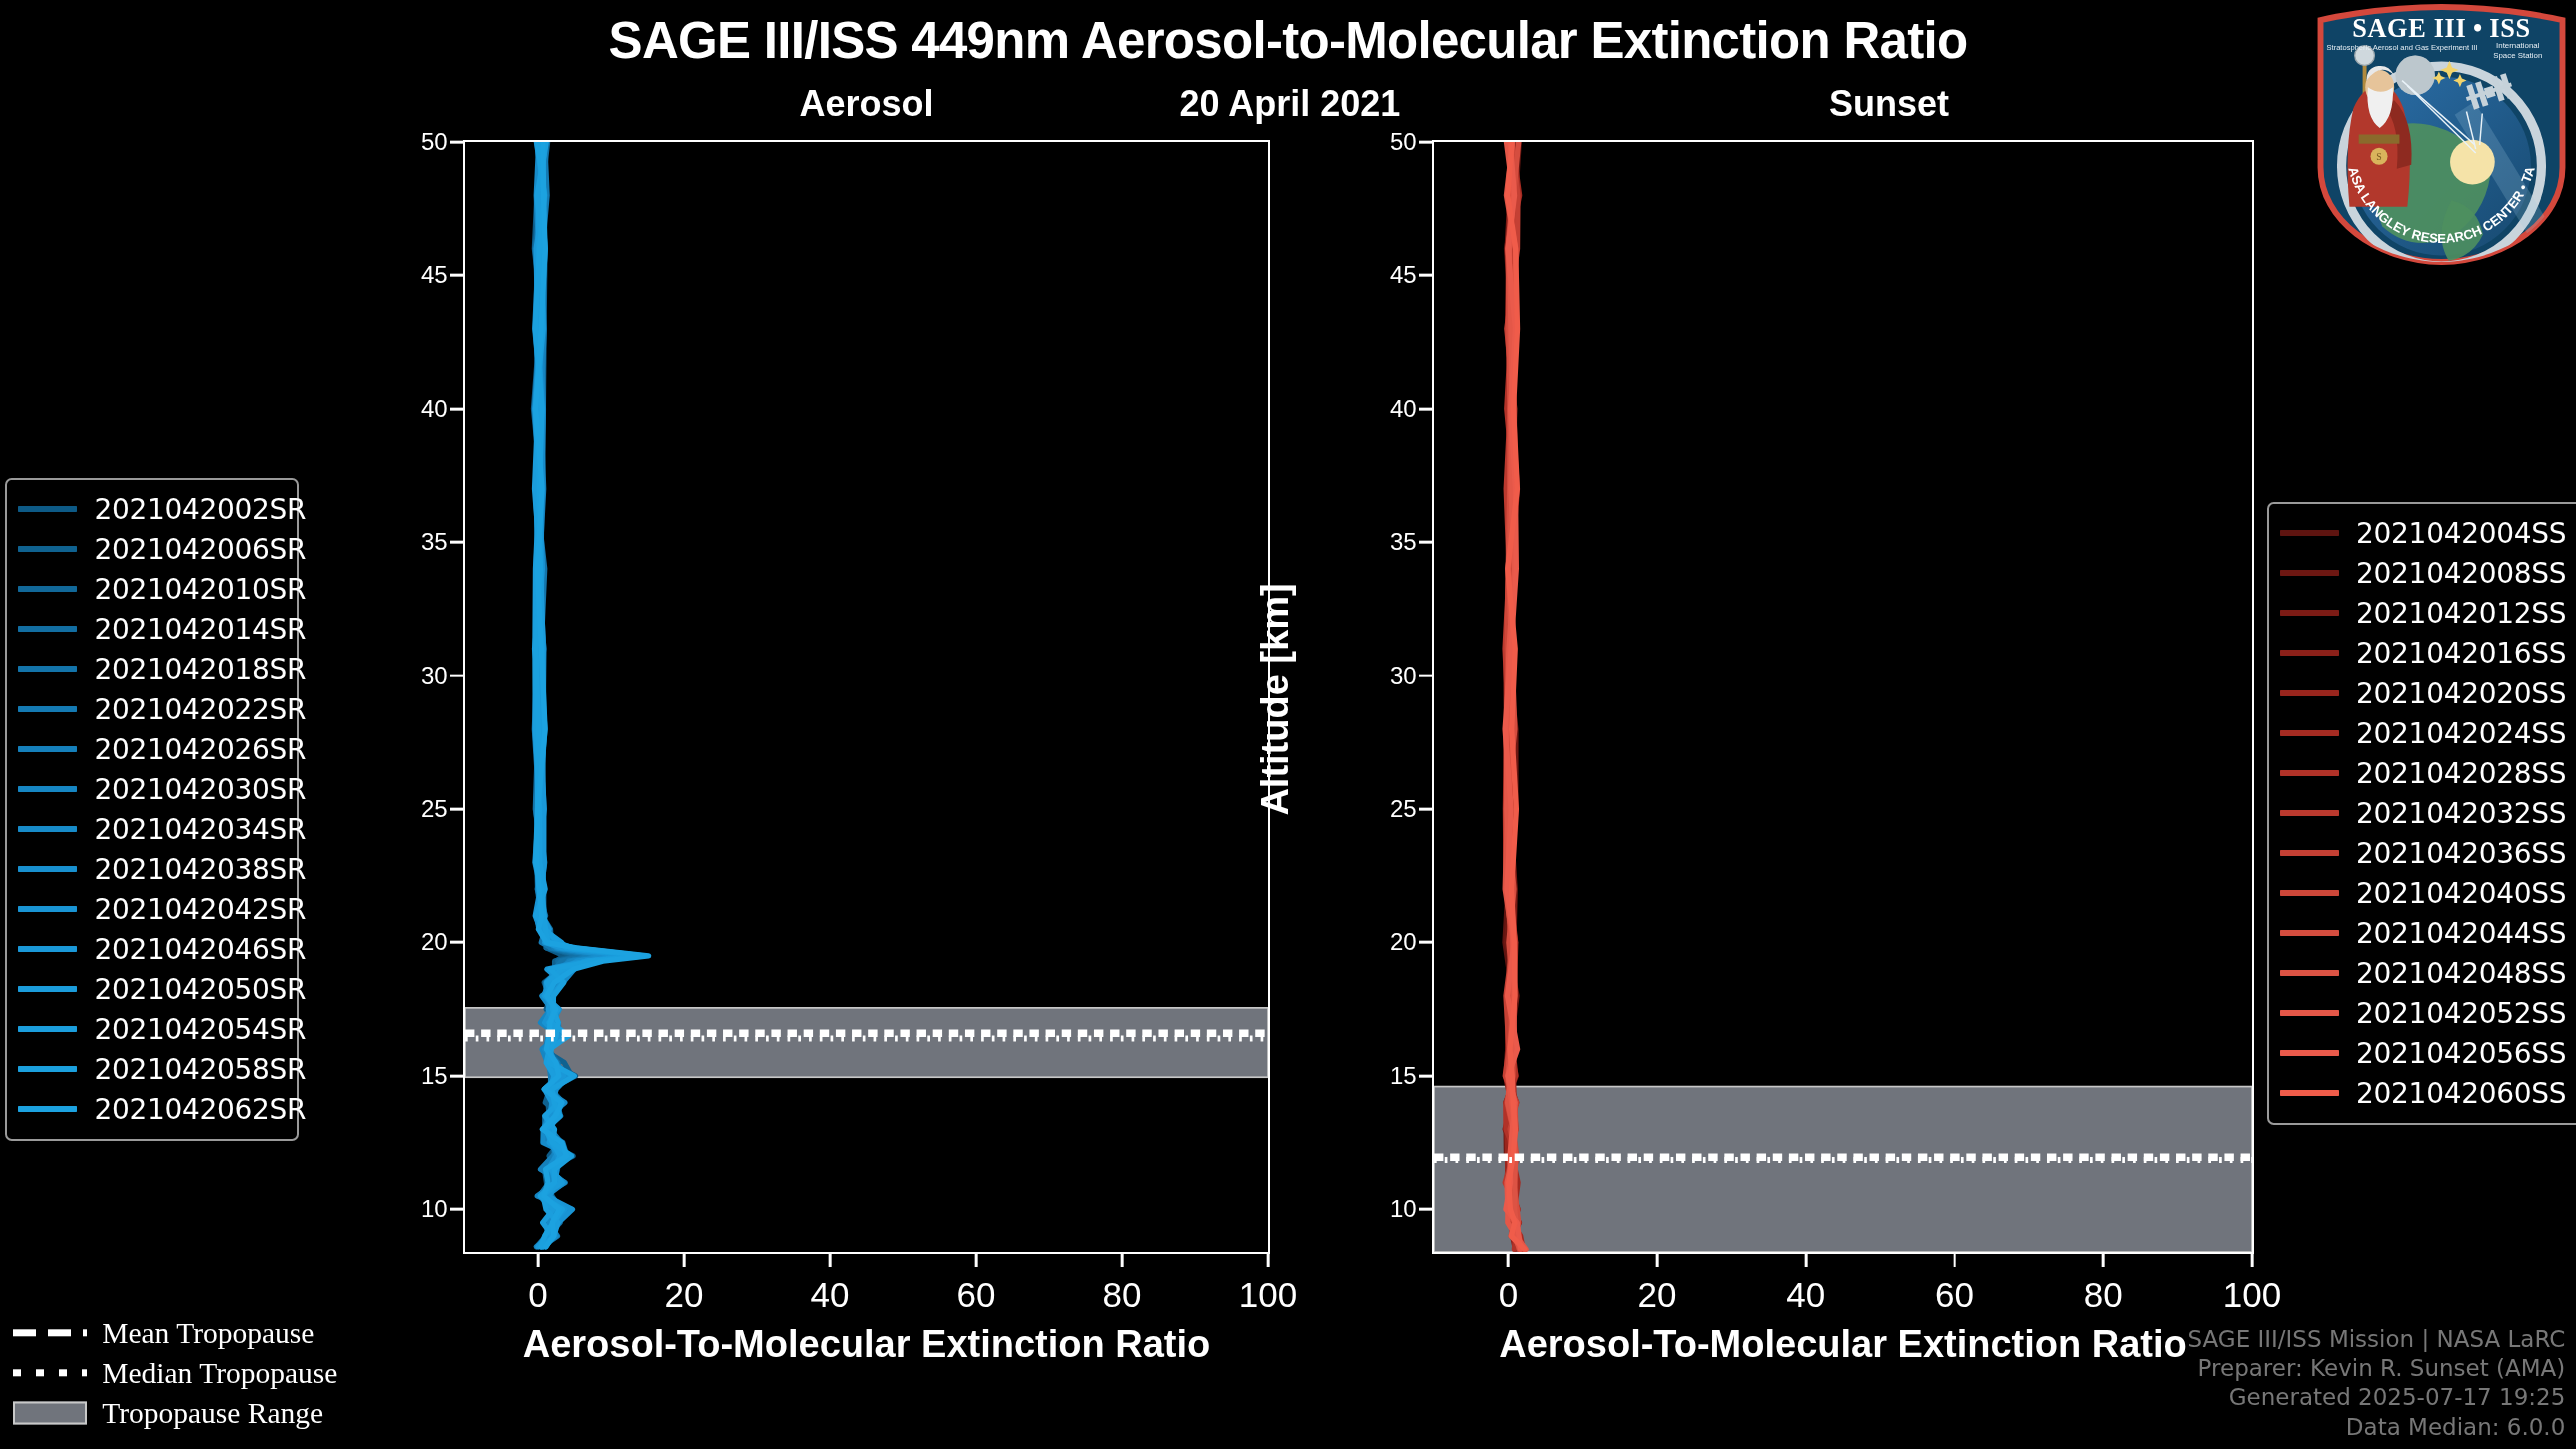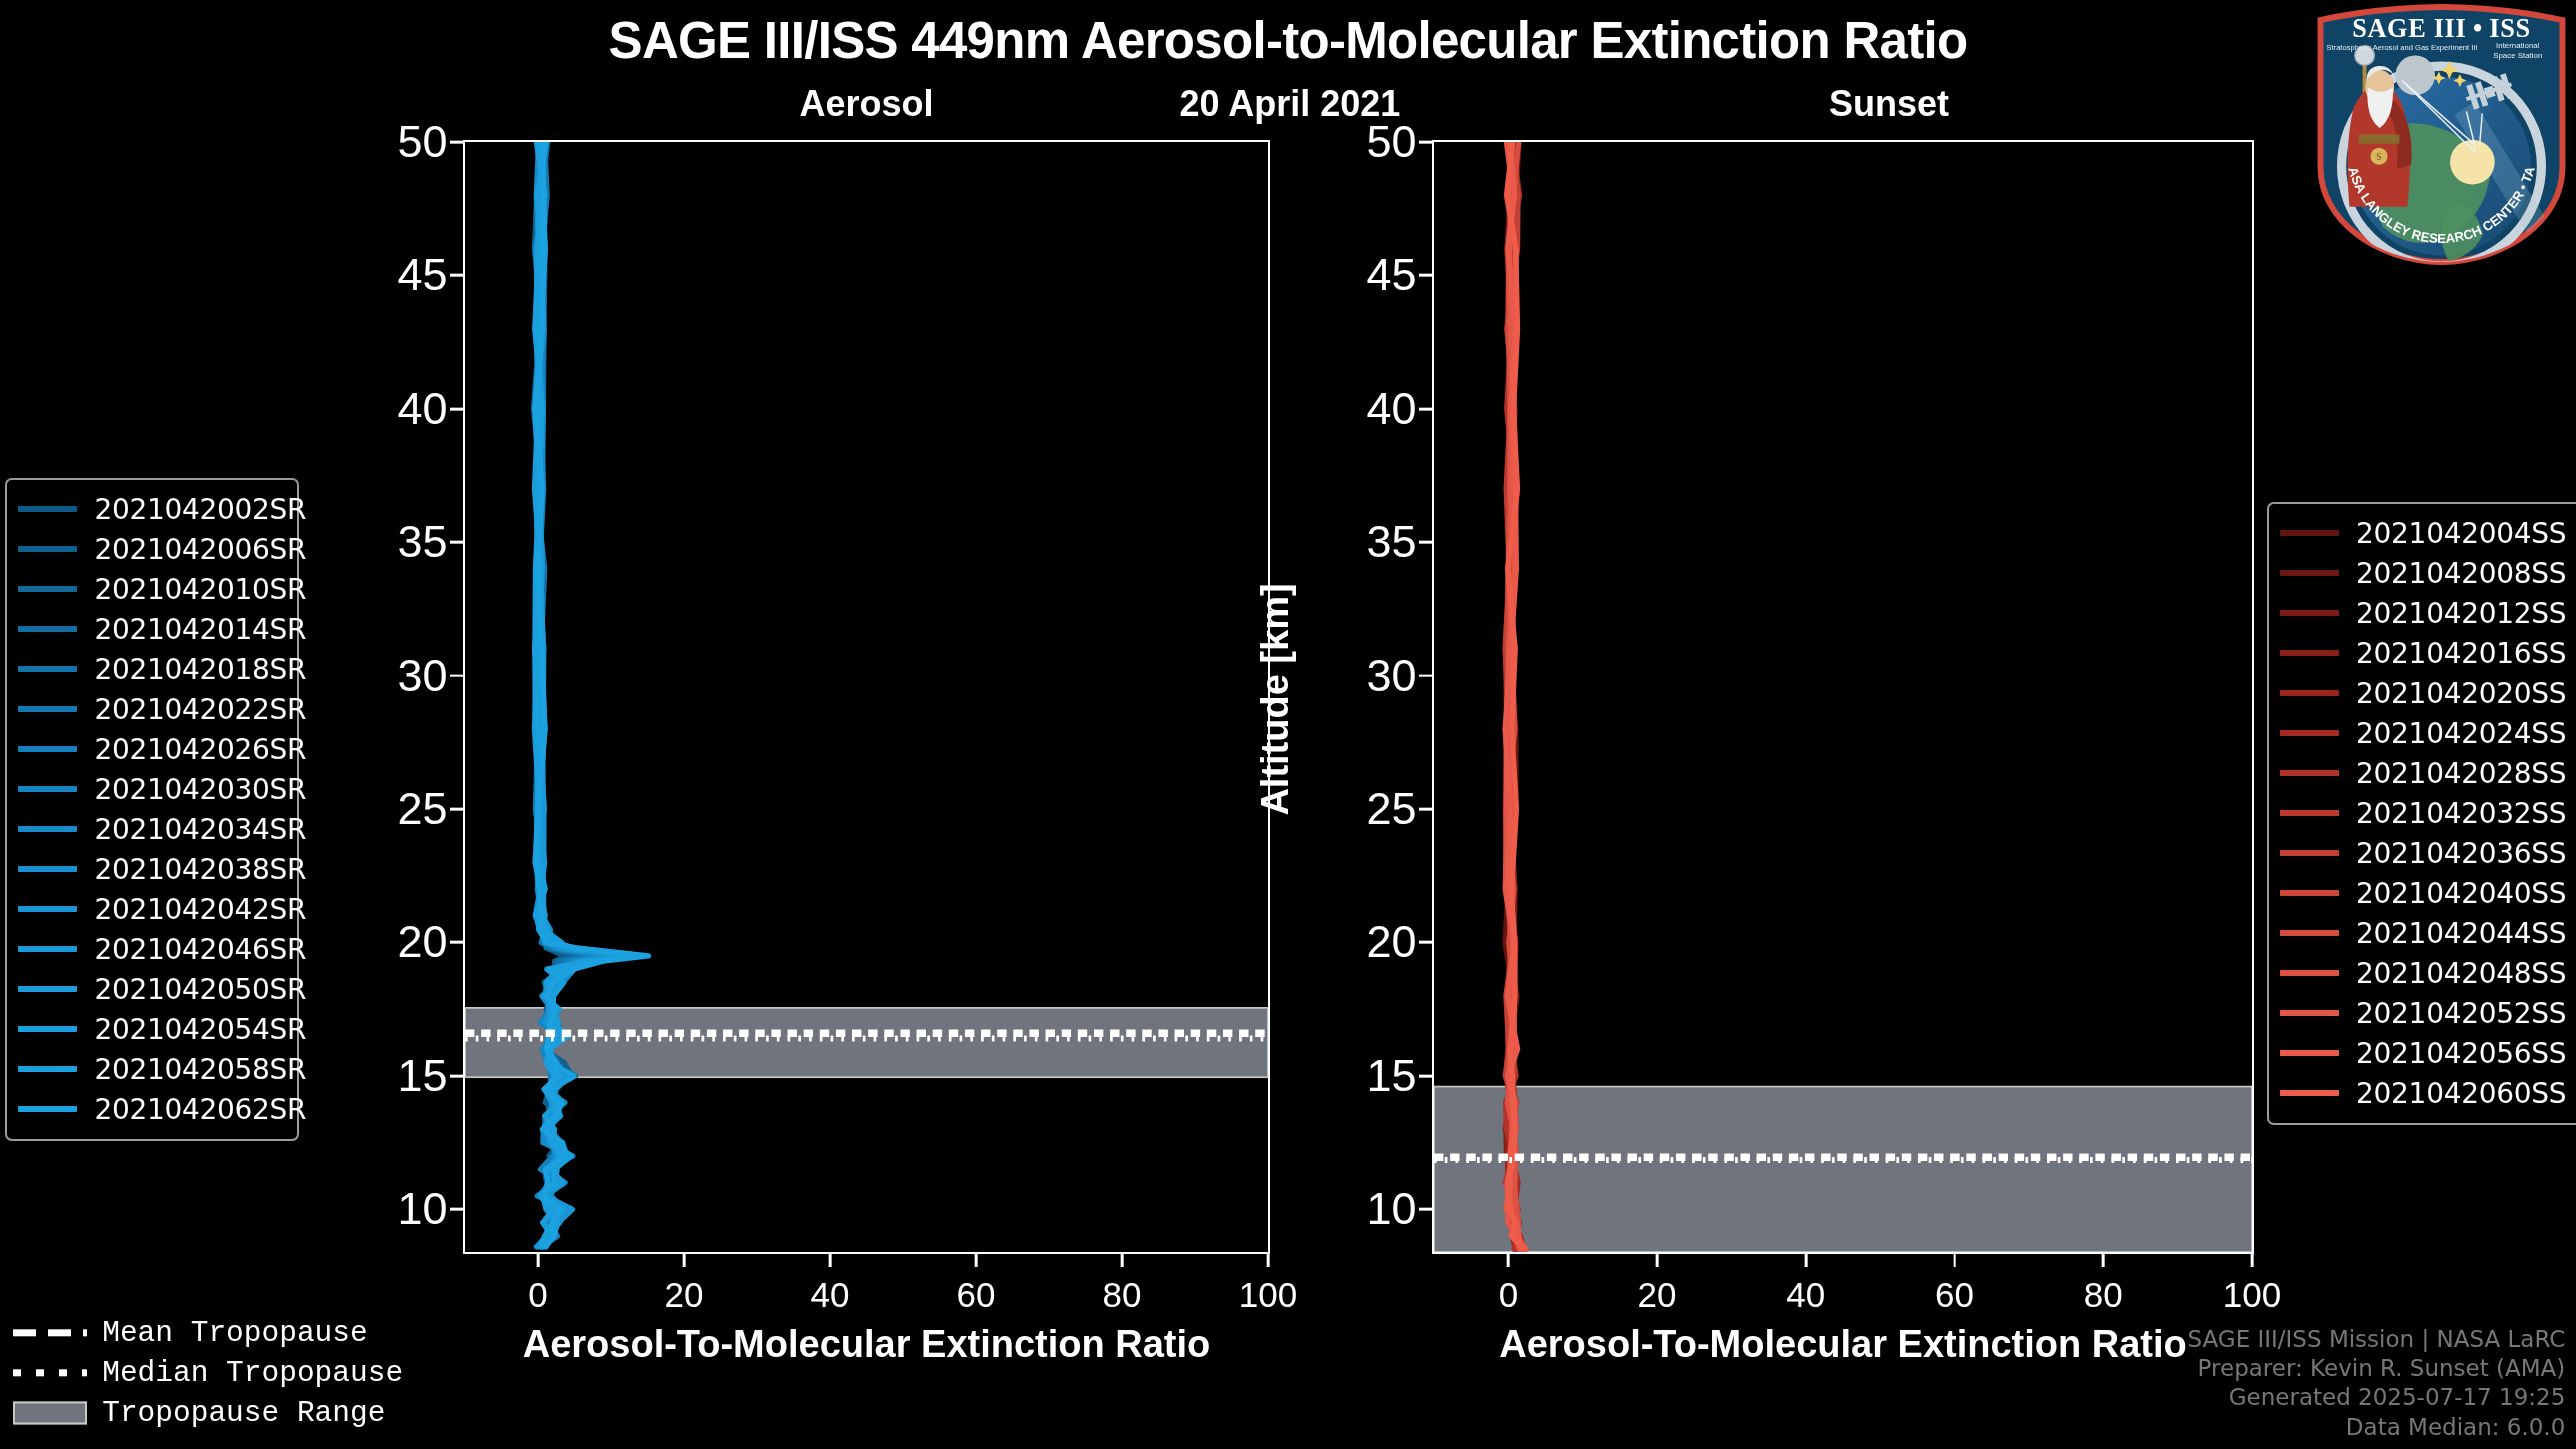--- a/index.html
+++ b/index.html
@@ -19,21 +19,21 @@
   
   .plot{position:absolute;top:140px;height:1114px;border:2.7px solid #ffffff;
         background:#000;box-sizing:border-box;}
   #plot-sunrise{left:463px;width:807px;}
   #plot-sunset{left:1432px;width:822px;}
   .plot-inner{position:absolute;inset:0;overflow:hidden;}
   .plot-inner svg{position:absolute;left:0;top:0;width:100%;height:100%;}
 
   
   .ytick{position:absolute;right:100%;transform:translateY(-50%);
-         padding-right:17.4px;font-size:45px;white-space:nowrap;text-align:right;
+         padding-right:17.4px;font-size:24px;white-space:nowrap;text-align:right;
          width:148px;}
   .ytickmark{position:absolute;left:-14.8px;width:14.8px;height:2.7px;background:#fff;
          transform:translateY(-50%);}
   .xtick{position:absolute;top:100%;transform:translateX(-50%);
          padding-top:23px;font-size:35px;white-space:nowrap;}
   .xtickmark{position:absolute;top:0px;height:14.8px;width:2.7px;background:#fff;
          transform:translateX(-50%);}
   .xlabel{position:absolute;top:1325px;font-size:38px;font-weight:bold;
          text-align:center;line-height:1;}
   #xlabel-sunrise{left:463px;width:807px;}
@@ -50,21 +50,21 @@
   #legend-sunset{left:2267px;top:502px;width:338px;}
   .legend-row{display:flex;align-items:center;height:40px;}
   .legend-swatch{width:59px;height:6px;flex:none;margin-right:17.4px;border-radius:0.7px;}
   .legend-text{font-size:28px;color:#ffffff;white-space:nowrap;
      font-family:"DejaVu Sans",sans-serif;letter-spacing:-0.3px;}
 
   
   #tropo-legend{position:absolute;left:13.4px;top:1313px;width:349px;}
   .tropo-row{display:flex;align-items:center;height:40px;}
   .tropo-key{width:74px;height:23px;flex:none;margin-right:14.8px;position:relative;}
-  .tropo-text{font-size:29.5px;white-space:nowrap;font-family:Liberation Mono, monospace;}
+  .tropo-text{font-size:29.5px;white-space:nowrap;font-family:Liberation Serif, serif;}
   .dashline{position:absolute;top:50%;left:0;width:100%;height:7.4px;
      transform:translateY(-50%);
      background:repeating-linear-gradient(to right,#fff 0 23px,transparent 23px 35px);}
   .dotline{position:absolute;top:50%;left:0;width:100%;height:7.4px;
      transform:translateY(-50%);
      background:repeating-linear-gradient(to right,#fff 0 8px,transparent 8px 23px);}
   .rangebox{position:absolute;top:50%;left:0;width:100%;height:23px;
      transform:translateY(-50%);background:#70747c;border:2px solid #c8c8c8;
      box-sizing:border-box;}
 

